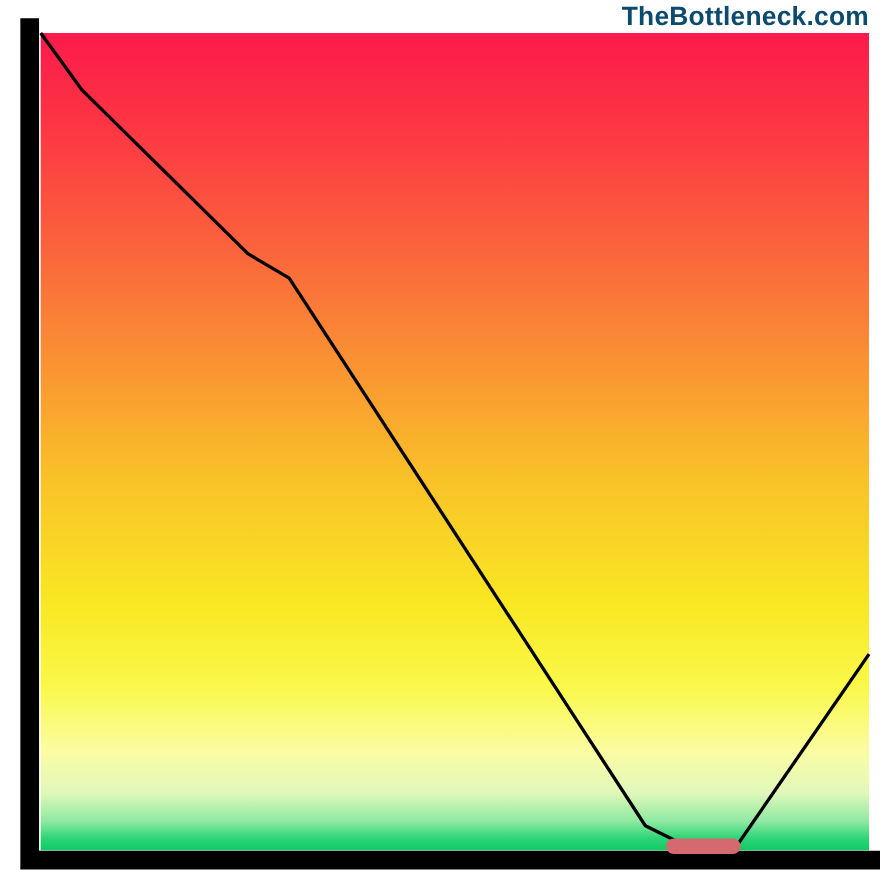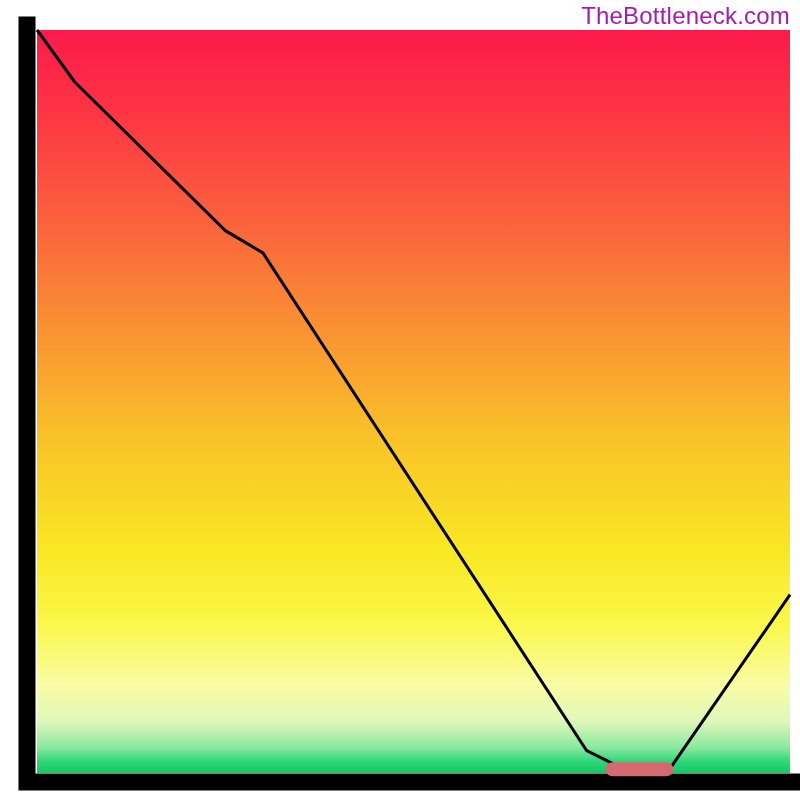--- a/index.html
+++ b/index.html
@@ -14,22 +14,22 @@
   .frame {
     position: relative;
     width: 800px;
     height: 800px;
   }
   .watermark {
     position: absolute;
     top: 2px;
     right: 10px;
     font-size: 24px;
-    font-weight: 400;
-    color: #a21caf;
+    font-weight: 700;
+    color: #0c4a6e;
     letter-spacing: 0.2px;
   }
   svg {
     display: block;
   }
 </style>
 </head>
 <body>
 
 <div class="frame">

